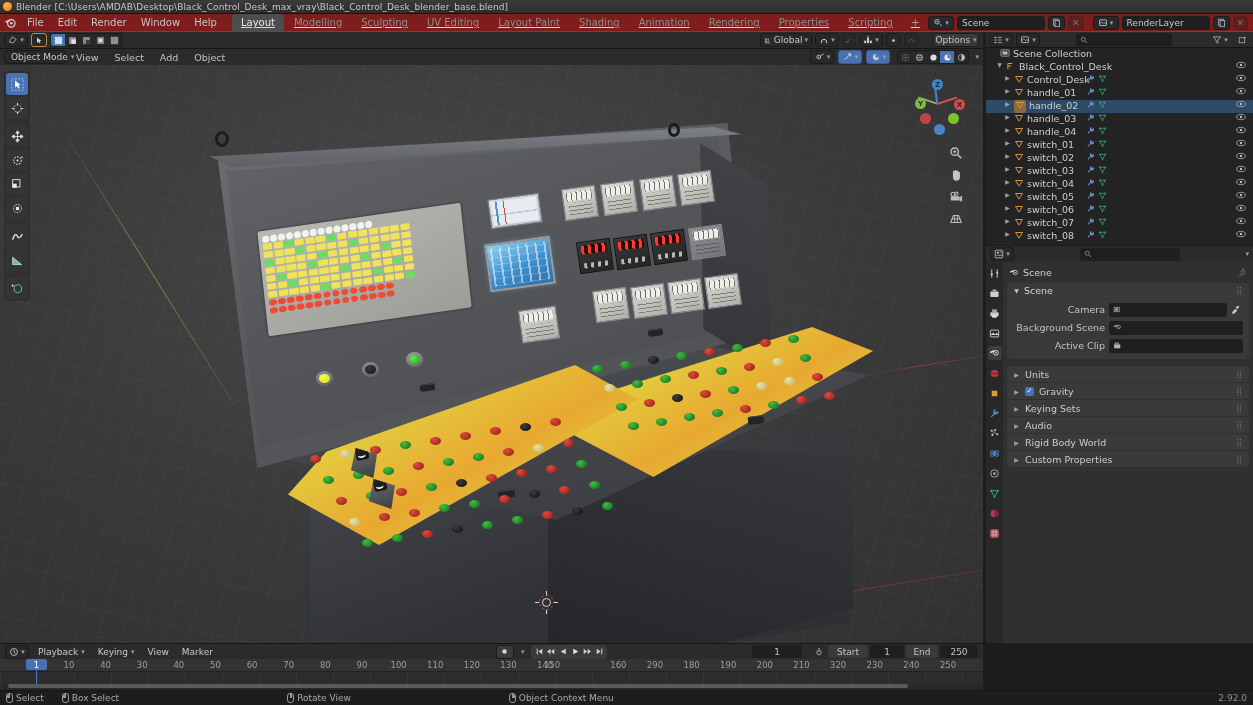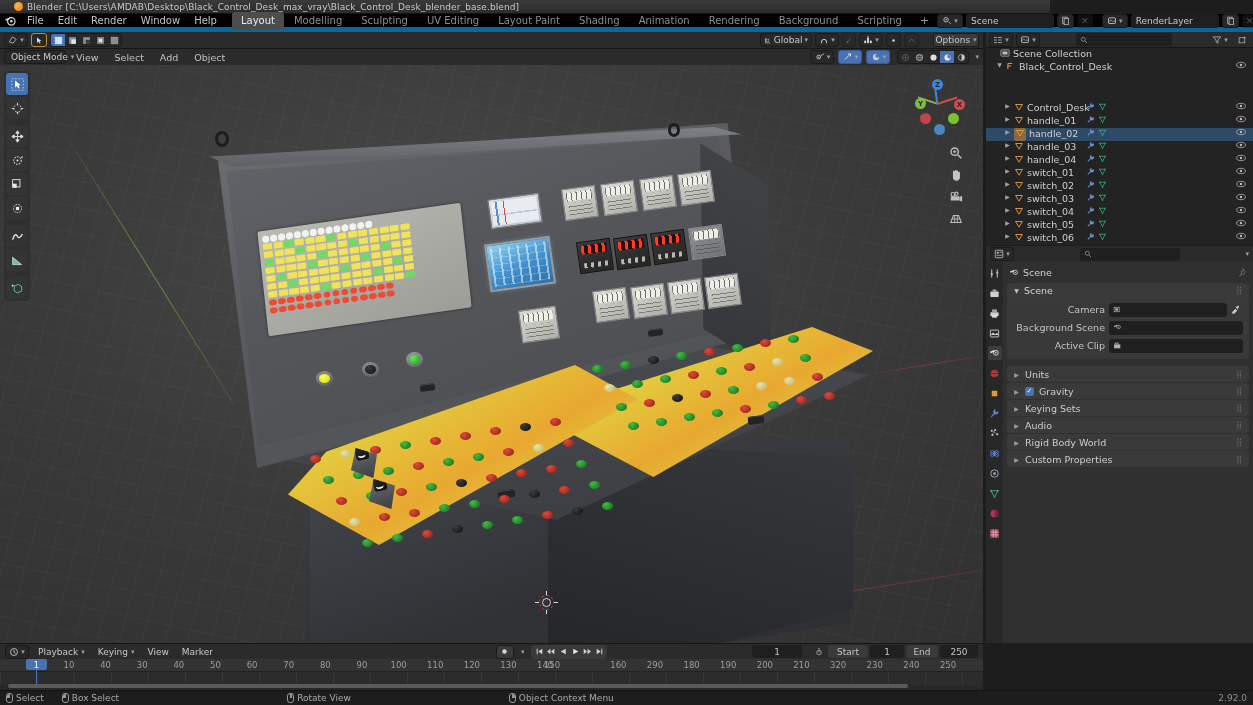--- a/index.html
+++ b/index.html
@@ -8,43 +8,43 @@
     width:1253px; height:705px; overflow:hidden;
     background:#1d1d1d;
     font-family:"DejaVu Sans","Liberation Sans",sans-serif;
     font-size:10px; color:#d5d5d5;
     -webkit-font-smoothing:antialiased;
   }
   .app { position:relative; width:1253px; height:705px; background:#1d1d1d; }
 
   
   .titlebar{
-    position:absolute; left:0; top:0; width:1050px; height:14px;
+    position:absolute; left:0; top:0; width:1253px; height:14px;
     background:linear-gradient(#3a3a3a,#2c2c2c);
-    display:flex; align-items:center; padding-left:14px;
+    display:flex; align-items:center; padding-left:3px;
     border-bottom:1px solid #141414;
   }
   .blender-logo{
     width:9px;height:9px;border-radius:50%;
     background:radial-gradient(circle at 35% 35%,#ffb24d,#e87d0d);
     margin-right:4px; flex:none;
   }
   .titlebar .ttl{ font-size:9px; color:#c8c8c8; white-space:nowrap; letter-spacing:.1px;}
 
   
   .menubar{
     position:absolute; left:0; top:14px; width:1253px; height:18px;
-    background:#000000; display:flex; align-items:center; gap:0px;
-    padding-left:4px; border-bottom:5px solid #0369a1;
+    background:#7f1d1d; display:flex; align-items:center; gap:0px;
+    padding-left:4px; border-bottom:1px solid #0369a1;
   }
   .menu-logo{ width:16px;height:16px; display:flex;align-items:center;justify-content:center; margin-right:3px;}
   .menu-item{
     padding:2px 7px; font-size:10px; color:#c3c3c3; border-radius:2px; white-space:nowrap;
   }
-  .wspace-tabs{ display:flex; align-items:center; margin-left:8px; gap:1px; height:18px;}
+  .wspace-tabs{ display:flex; align-items:center; margin-left:8px; gap:1px; height:18px;text-decoration:underline;}
   .ws-tab{
     padding:3px 9px; font-size:10px; color:#8e8e8e; border-radius:3px 3px 0 0;
     white-space:nowrap;
   }
   .ws-tab.active{ background:#4d4d4d; color:#e8e8e8; }
   .ws-plus{ color:#9a9a9a; font-size:11px; padding:0 8px;}
 
   
   .vp-header{
     position:absolute; left:0; top:32px; width:983px; height:17px;
@@ -420,21 +420,21 @@
 
     <div class="wspace-tabs">
       <div class="ws-tab active">Layout</div>
       <div class="ws-tab">Modelling</div>
       <div class="ws-tab">Sculpting</div>
       <div class="ws-tab">UV Editing</div>
       <div class="ws-tab">Layout Paint</div>
       <div class="ws-tab">Shading</div>
       <div class="ws-tab">Animation</div>
       <div class="ws-tab">Rendering</div>
-      <div class="ws-tab">Background</div>
+      <div class="ws-tab">Properties</div>
       <div class="ws-tab">Scripting</div>
       <div class="ws-plus">+</div>
     </div>
 
     <div class="spacer"></div>
 
     <div style="display:flex;align-items:center;gap:3px;padding-right:6px;">
       <div class="btn-sm" style="width:26px">
         <svg width="10" height="10" viewBox="0 0 16 16">
             <circle cx="6.5" cy="6" r="3.6" fill="none" stroke="#d0d0d0" stroke-width="1.3"></circle>
@@ -1149,21 +1149,21 @@
       </span>
       <span class="out-name">Black_Control_Desk</span>
       <span class="eye">
         <svg width="10" height="8" viewBox="0 0 16 12">
             <ellipse cx="8" cy="6" rx="7" ry="4.3" fill="none" stroke="#b9b9b9" stroke-width="1.2"></ellipse>
             <circle cx="8" cy="6" r="2" fill="#b9b9b9"></circle>
           </svg>
       </span>
     </div>
     <div id="outliner-objects">
-        <div class="out-row" style="padding-left: 18px; margin-top: 28px;">
+        <div class="out-row" style="padding-left: 18px;">
           <span class="tri">▶</span>
           <span class="obj-ico">
             <svg width="10" height="10" viewBox="0 0 16 16">
               <path d="M2.5 4 L13.5 4 L8 13 Z" fill="none" stroke="#e09a3e" stroke-width="1.5"></path>
             </svg>
           </span>
           <span class="out-name">Control_Desk</span>
           <span style="position:absolute;left:100px;display:flex;gap:3px">
             <span>
               <svg width="9" height="9" viewBox="0 0 16 16">

